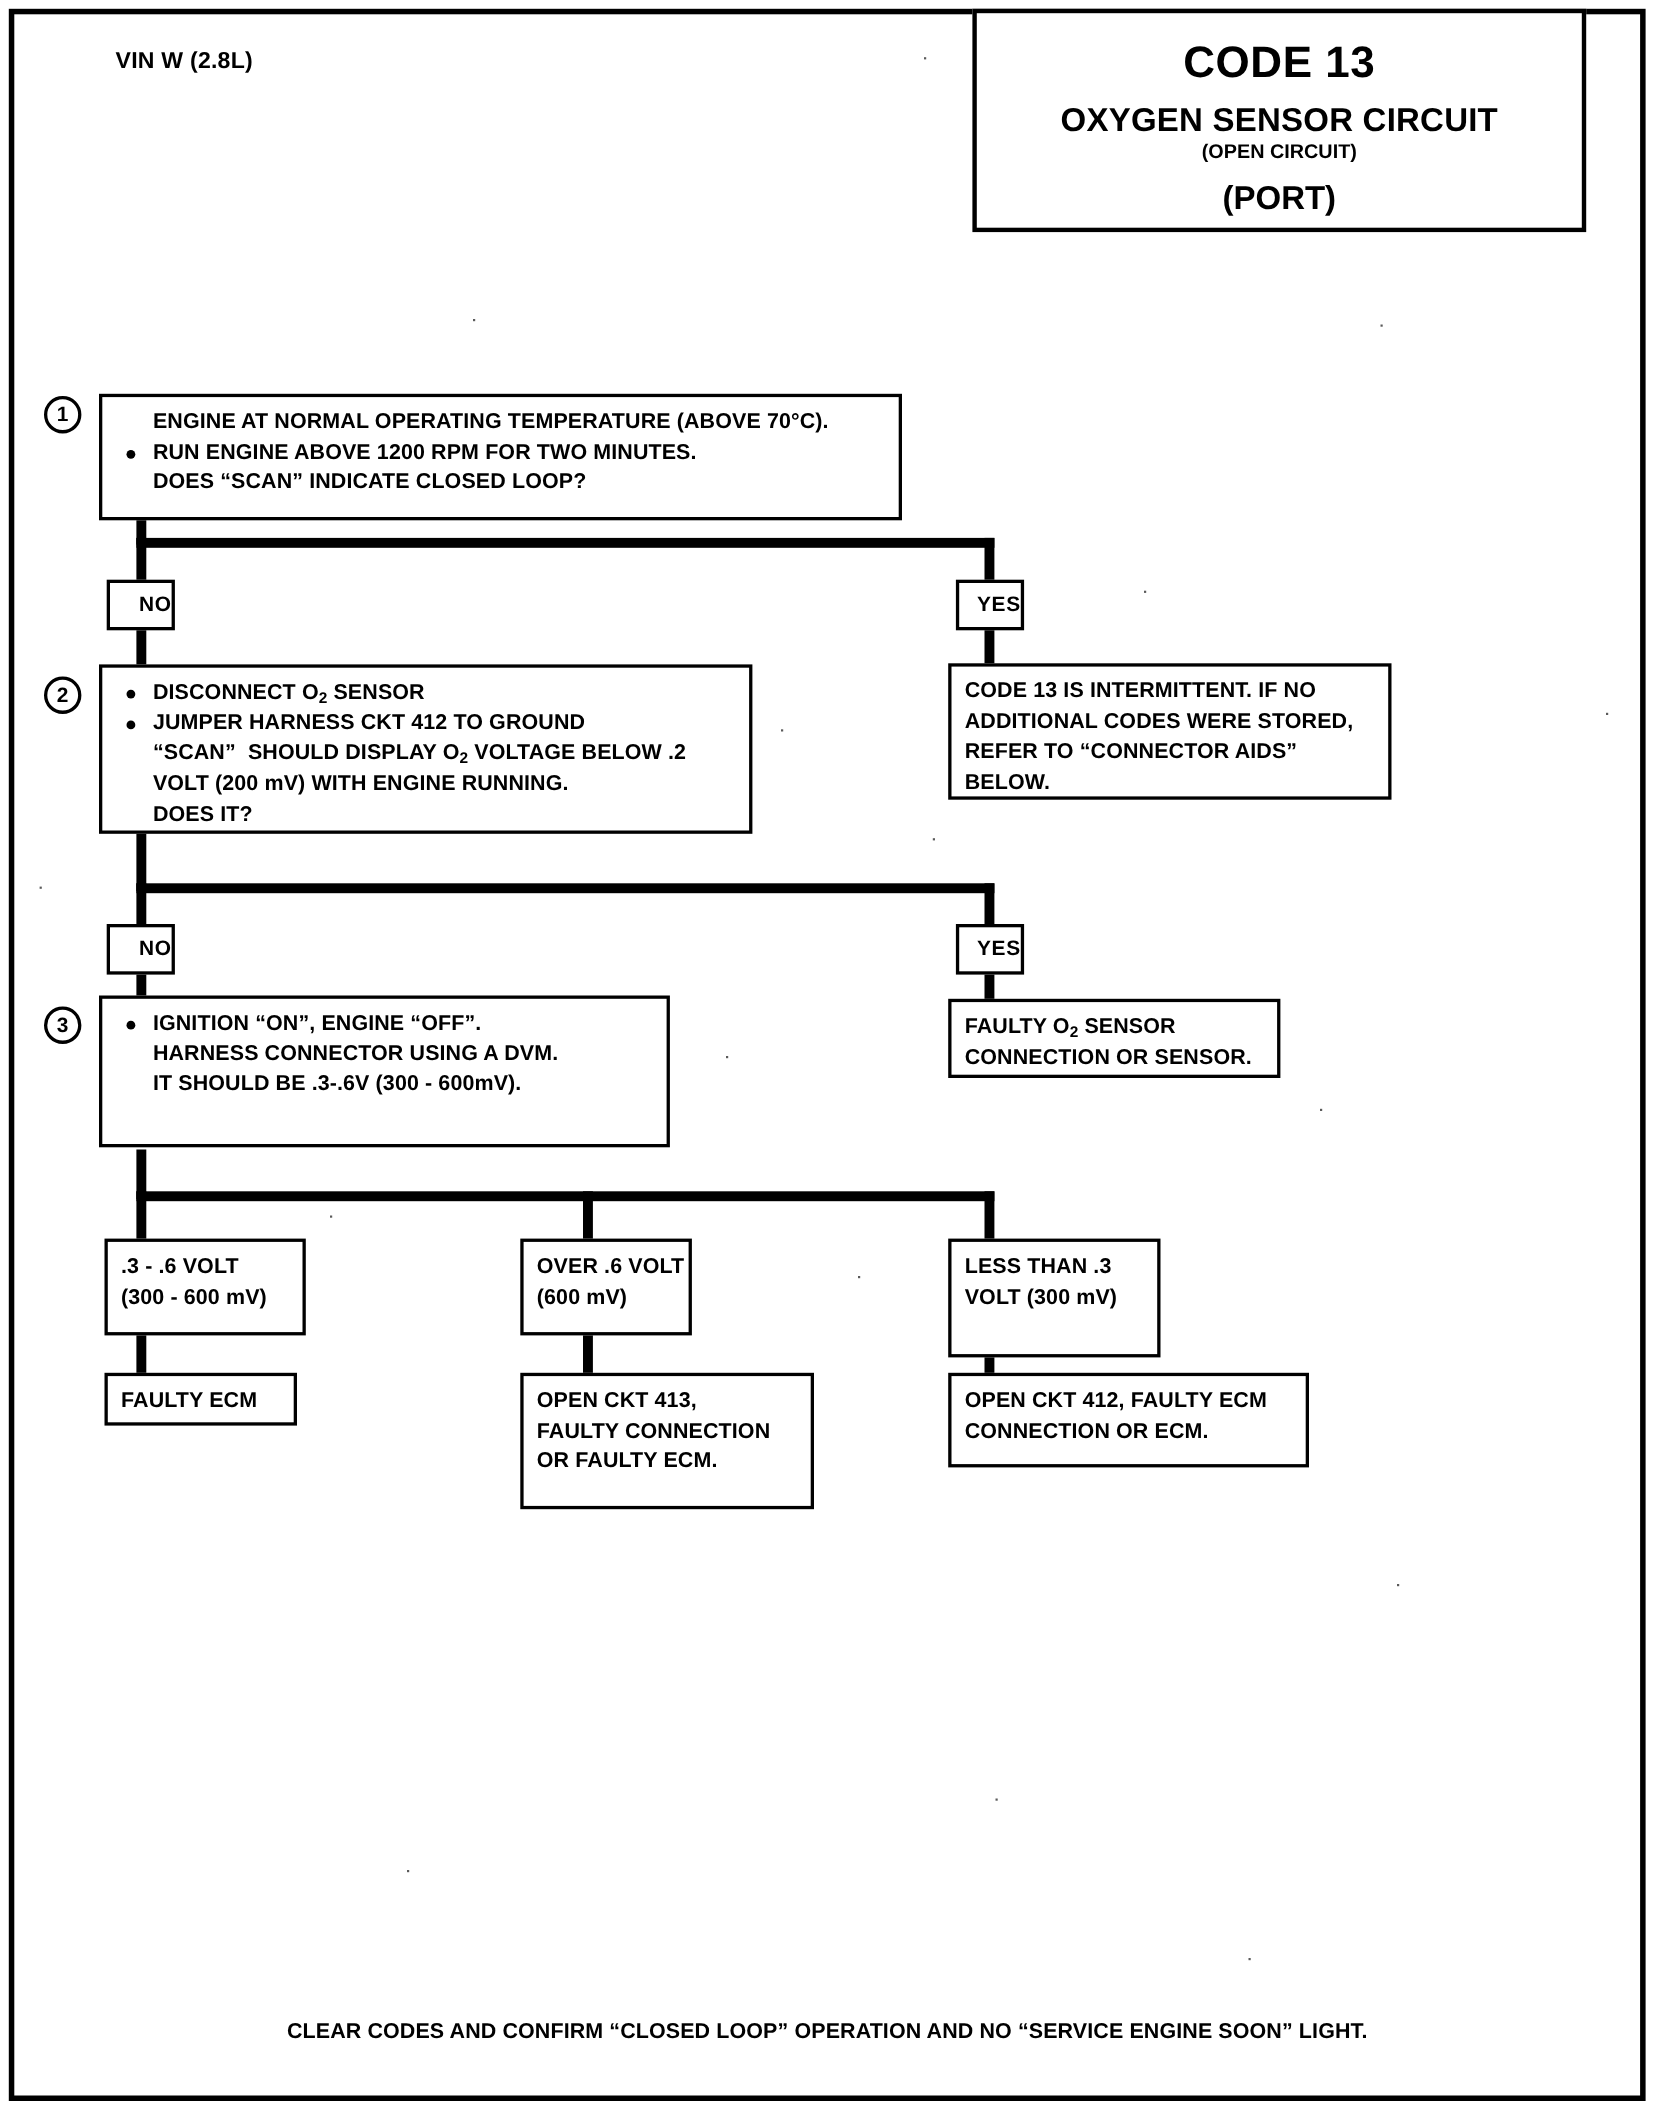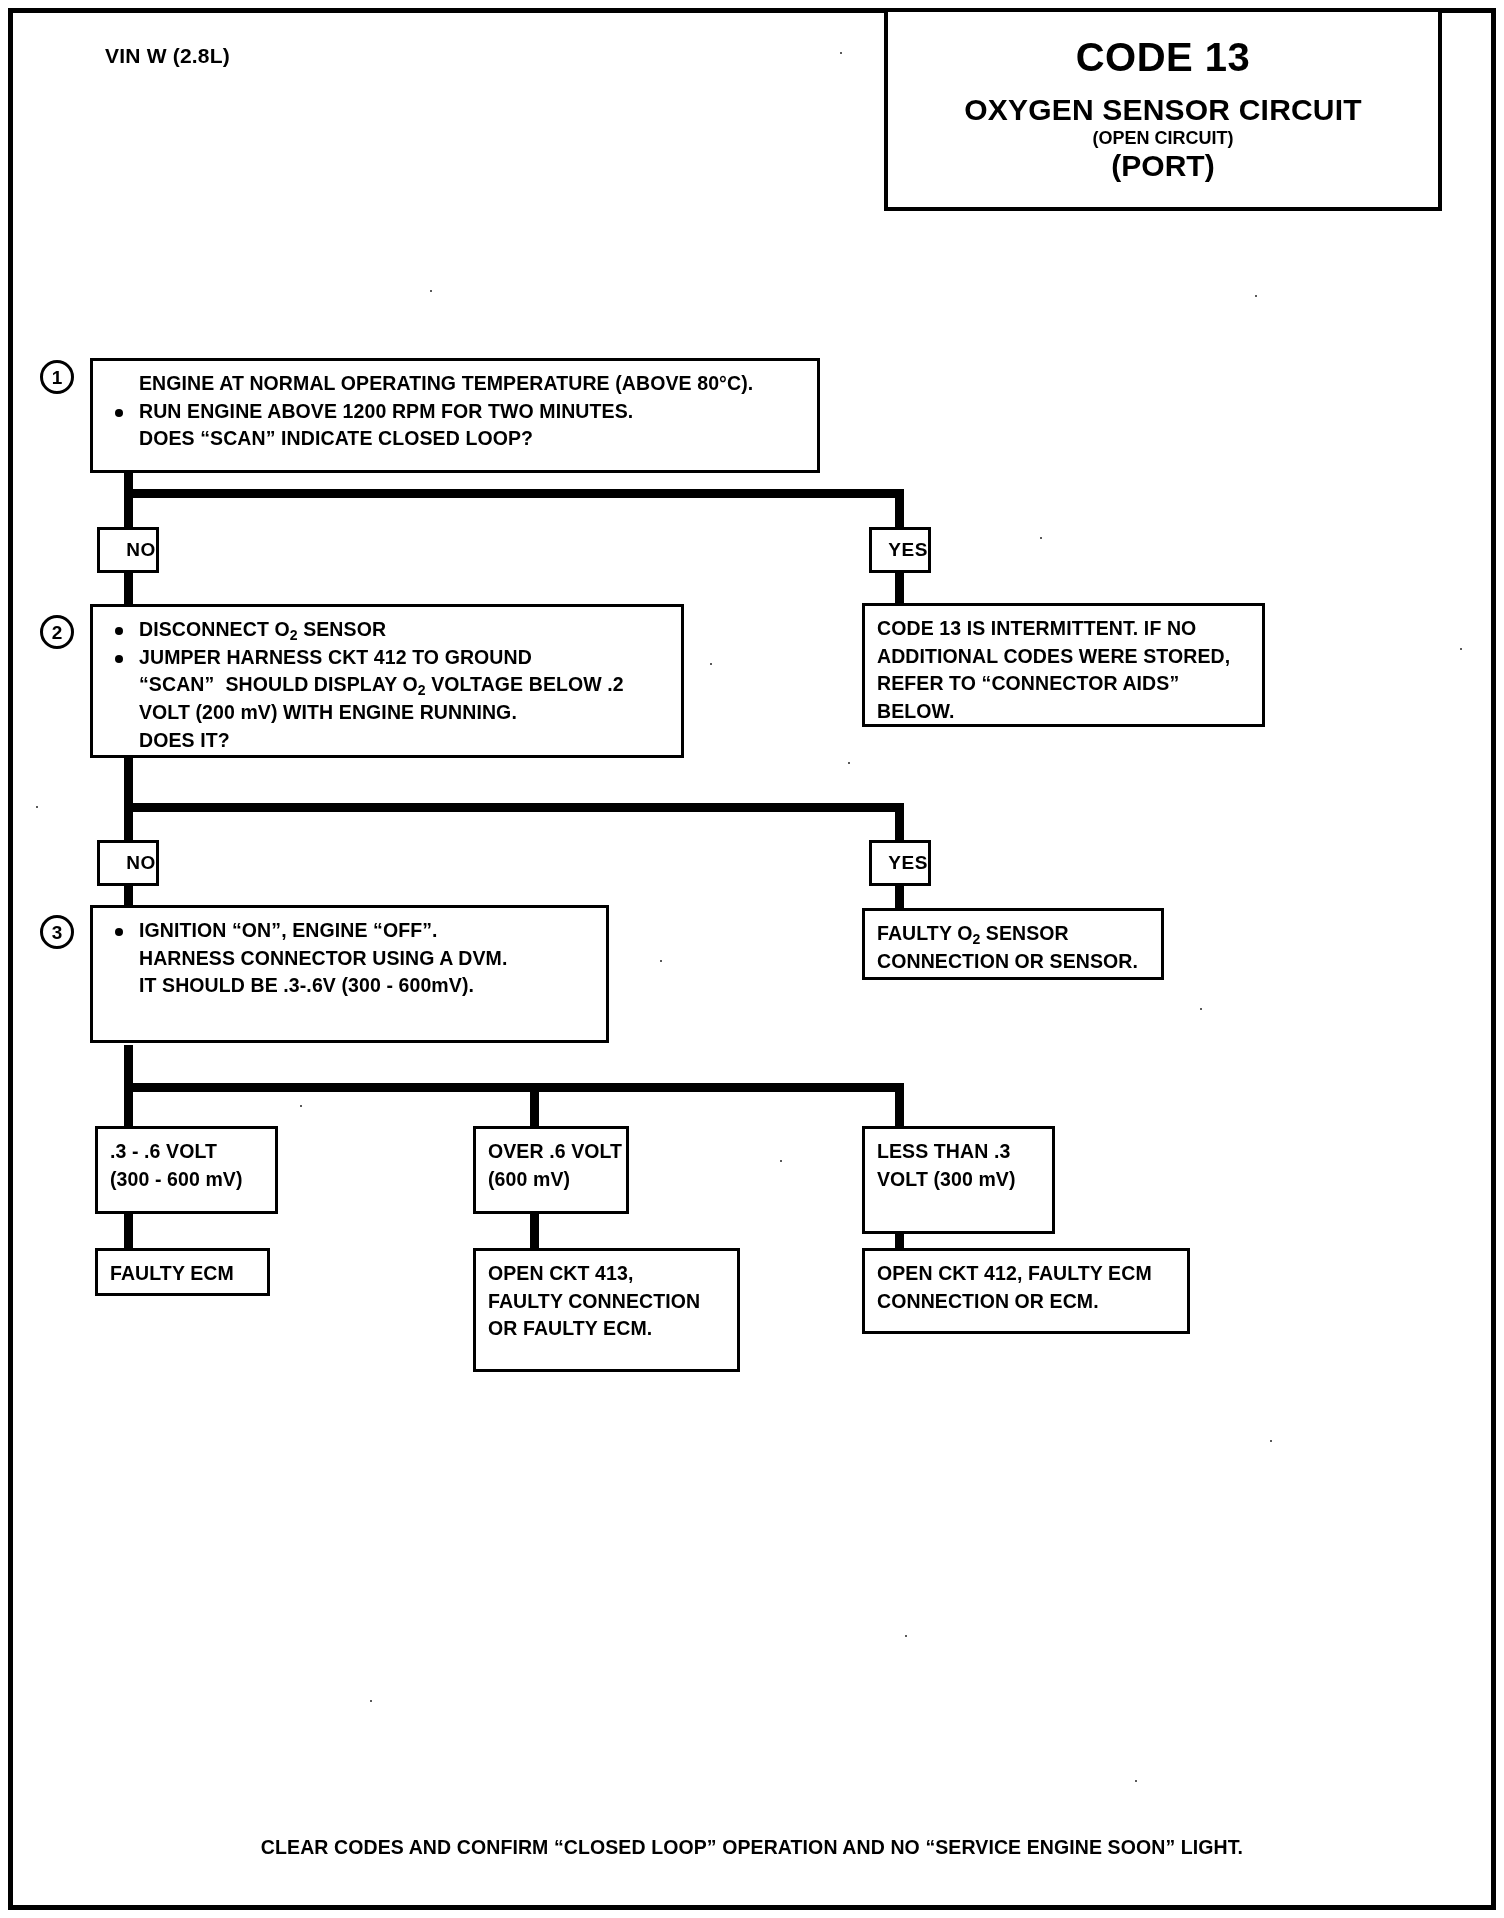--- a/index.html
+++ b/index.html
@@ -66,21 +66,21 @@
     letter-spacing: 0.2px;
     line-height: 1.05;
   }
   #open-circuit-title {
     margin-top: 3px;
     font-size: 18px;
     font-weight: bold;
     line-height: 1.05;
   }
   #port-title {
-    margin-top: 3px;
+    margin-top: 18px;
     font-size: 30px;
     font-weight: bold;
     line-height: 1.05;
   }
 
   
   .fbox {
     position: absolute;
     border: 3px solid #000;
     box-sizing: border-box;
@@ -222,21 +222,21 @@
   <div class="conn" style="left:895px; top:1083px; width:9px; height:45px;"></div>
 
   <div class="conn" style="left:124px; top:1213px; width:9px; height:40px;"></div>
   <div class="conn" style="left:530px; top:1213px; width:9px; height:40px;"></div>
   <div class="conn" style="left:895px; top:1213px; width:9px; height:40px;"></div>
 
   <div class="step-num" style="left:40px; top:360px;">1</div>
   <div class="fbox" style="left:90px; top:358px; width:730px; height:115px;">
     <div class="inner">
       <ul class="steplist">
-        <li class="line">ENGINE AT NORMAL OPERATING TEMPERATURE (ABOVE 80°C).</li>
+        <li class="line">ENGINE AT NORMAL OPERATING TEMPERATURE (ABOVE 70°C).</li>
         <li class="line bulleted">RUN ENGINE ABOVE 1200 RPM FOR TWO MINUTES.</li>
         <li class="line">DOES “SCAN” INDICATE CLOSED LOOP?</li>
       </ul>
     </div>
   </div>
 
   <div class="yn" style="left:97px; top:527px;">NO</div>
   <div class="yn" style="left:869px; top:527px;">YES</div>
 
   <div class="step-num" style="left:40px; top:615px;">2</div>

